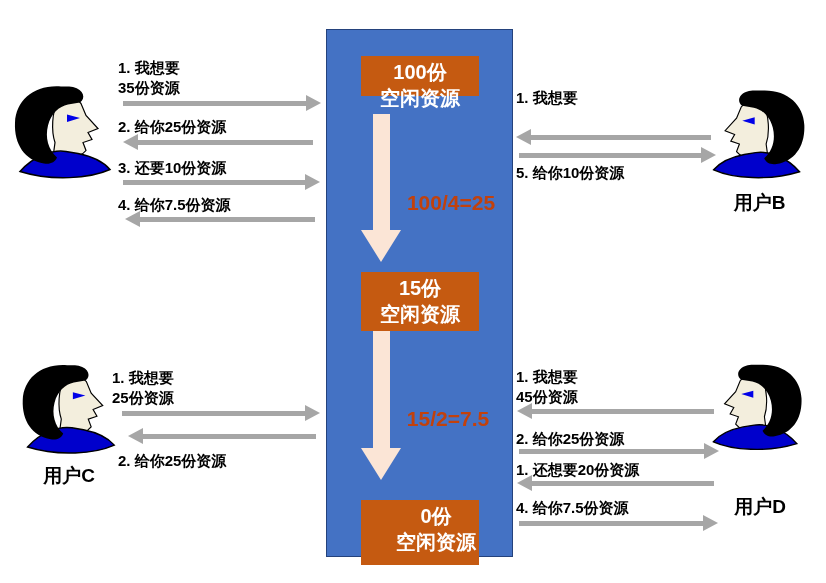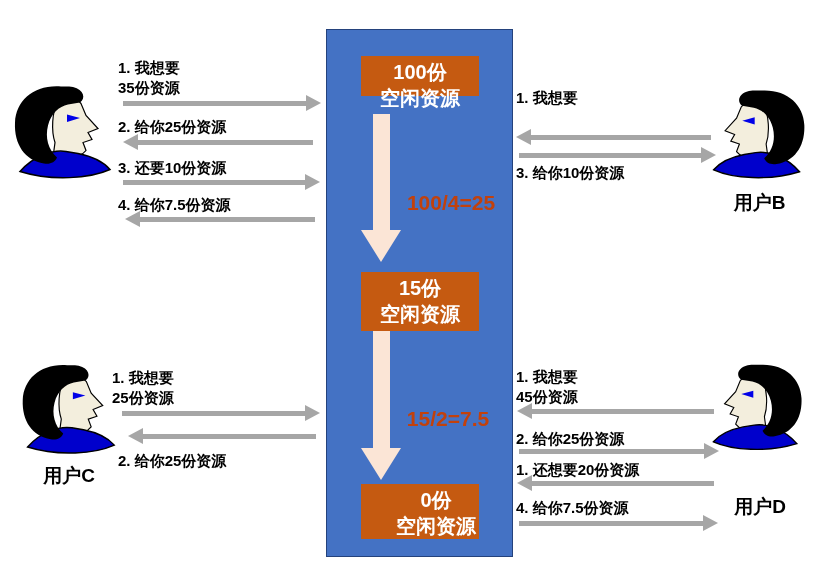--- a/index.html
+++ b/index.html
@@ -14,21 +14,21 @@
     background:var(--panel-blue); border:1px solid var(--panel-border);
     box-sizing:border-box;
   }
   .stage {
     position:absolute; left:361px; width:118px; box-sizing:border-box;
     background:var(--stage-orange); color:#fff; font-weight:bold;
     font-size:20px; line-height:26px; text-align:center; padding-top:3px;
   }
   .stage-1 { top:56px;  height:40px; }
   .stage-2 { top:272px; height:59px; }
-  .stage-3 { top:484px; height:55px;padding-left:32px; }
+  .stage-3 { top:500px; height:65px;padding-left:32px; }
 
   .flow-shaft { position:absolute; left:373px; width:17px; background:var(--flow-arrow); }
   .flow-shaft-1 { top:114px; height:116px; }
   .flow-shaft-2 { top:331px; height:117px; }
   .flow-head {
     position:absolute; left:361px; width:0; height:0;
     border-left:20px solid transparent; border-right:20px solid transparent;
     border-top:32px solid var(--flow-arrow);
   }
   .flow-head-1 { top:230px; }
@@ -146,21 +146,21 @@
   </div>
   <div class="garrow left" style="left:516px; top:129px; width:195px;">
       <div class="shaft"></div>
       <div class="head"></div>
     </div>
 
   <div class="garrow right" style="left:519px; top:147px; width:197px;">
       <div class="shaft"></div>
       <div class="head"></div>
     </div>
-  <div class="msg" style="left:516px; top:163px; width:195px;">3. 给你10份资源</div>
+  <div class="msg" style="left:516px; top:163px; width:195px;">5. 给你10份资源</div>
 
   <svg class="avatar" style="left:16px; top:362px;" width="106" height="94" viewBox="0 0 110 95">
     <use href="#head-glyph"></use>
   </svg>
   <div class="uname" style="left:20px; top:463px; width:98px;">用户C</div>
 
   <div class="msg" style="left:112px; top:368px; width:186px;">
     <div>1. 我想要</div>
     <div>25份资源</div>
   </div>

